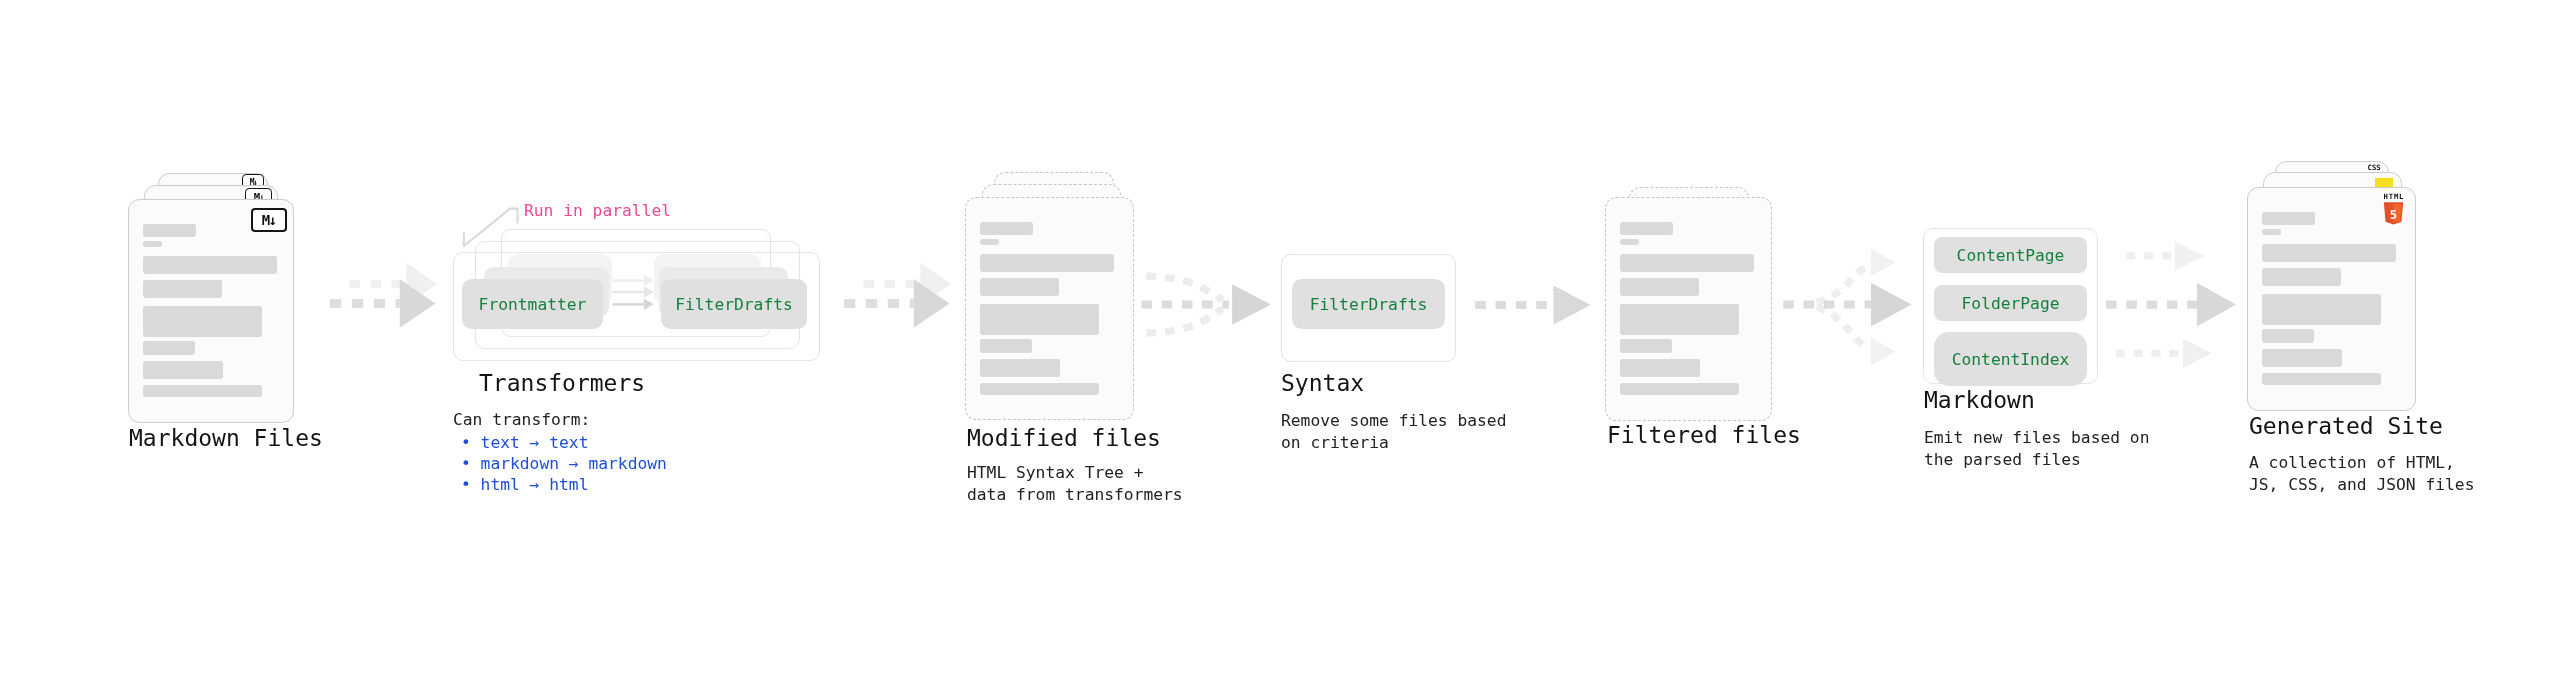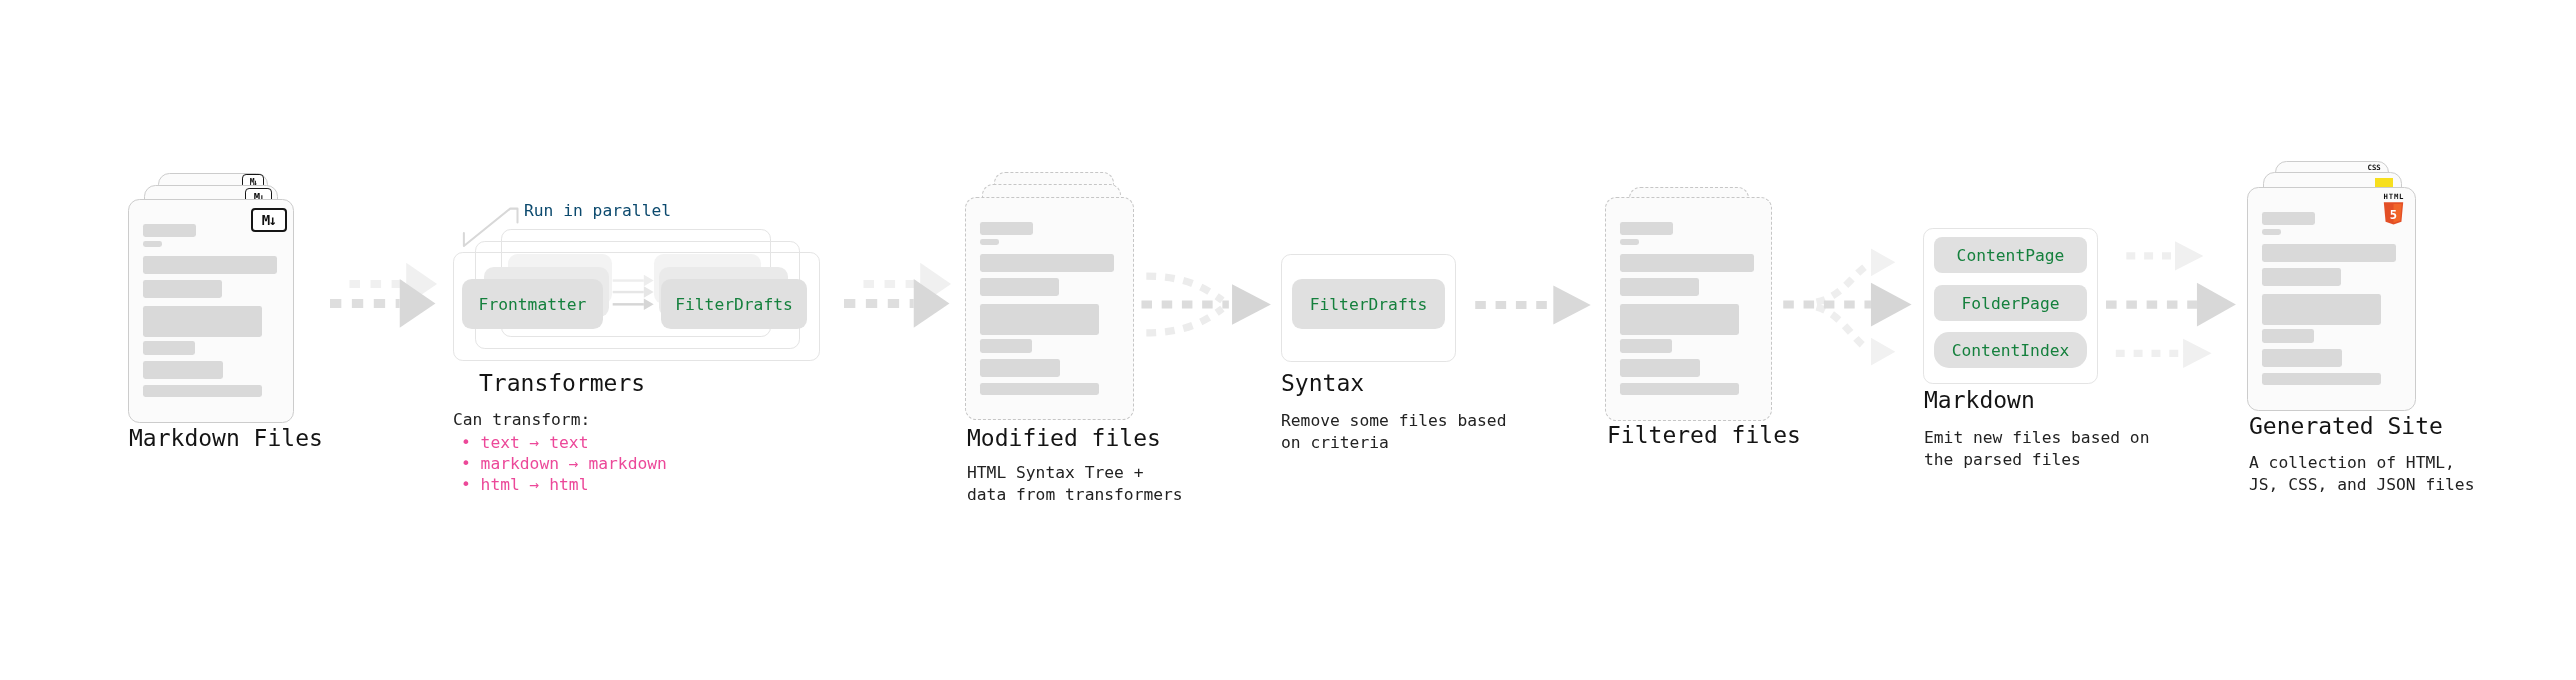--- a/index.html
+++ b/index.html
@@ -34,22 +34,22 @@
   .chip{position:absolute;background:#e0e0e0;border-radius:9.8px;display:flex;align-items:center;
         justify-content:center;font-size:16.3px;color:#15803d;white-space:nowrap;}
   .chip.echo2{background:#eaeaea;}
   .chip.echo3{background:#f3f3f3;}
   .chip.small{border-radius:8.1px;}
 
   
   .title{position:absolute;font-size:23px;line-height:24.4px;color:#141414;white-space:nowrap;}
   .desc{position:absolute;font-size:16.3px;line-height:22px;color:#222222;white-space:pre-line;}
   .bullets{position:absolute;}
-  .bullet{font-size:16.3px;line-height:21px;color:#ec4899;white-space:nowrap;}
-  .note{position:absolute;font-size:16.3px;color:#0c4a6e;white-space:nowrap;}
+  .bullet{font-size:16.3px;line-height:21px;color:#1d4ed8;white-space:nowrap;}
+  .note{position:absolute;font-size:16.3px;color:#ec4899;white-space:nowrap;}
 
   
   .cssbadge{position:absolute;font-size:7.3px;font-weight:bold;color:#111;
             border-bottom:2.4px solid #2965f1;line-height:7.3px;padding:0 0.8px;}
   .jsbadge{position:absolute;background:#f7df1e;width:18px;height:9.8px;}
   .html5wrap{position:absolute;width:26px;text-align:center;}
   .html5label{font-size:7.3px;font-weight:bold;color:#111;letter-spacing:0.8px;line-height:8.1px;}
 </style>
 </head>
 <body>
@@ -185,21 +185,21 @@
     <path d="M 45,80 C 75,88 88,118 108,132" fill="none" stroke="#eeeeee" stroke-width="9" stroke-dasharray="11 10"></path>
     <polygon points="112,118 142,135 112,152" fill="#f1f1f1"></polygon>
     <line x1="4" y1="77" x2="112" y2="77" stroke="#dcdcdc" stroke-width="10" stroke-dasharray="13 12"></line>
     <polygon points="112,50 162,77 112,104" fill="#d6d6d6"></polygon>
   </svg>
 
   <div>
     <div class="obox" style="left:1923px;top:228px;width:173px;height:154px;"></div>
     <div class="chip small" style="left:1934px;top:237px;width:153px;height:36px;">ContentPage</div>
     <div class="chip small" style="left:1934px;top:285px;width:153px;height:36px;">FolderPage</div>
-    <div class="chip small" style="left:1934px;top:332px;width:153px;height:36px;border-radius:15px;">ContentIndex</div>
+    <div class="chip small" style="left:1934px;top:332px;width:153px;height:54px;border-radius:15px;">ContentIndex</div>
     <div class="title" style="left:1924px;top:388px;">Markdown</div>
     <div class="desc" style="left:1924px;top:427px;">Emit new files based on
 the parsed files</div>
   </div>
 
   <svg class="abs" style="left:2106px;top:234px;" width="134" height="138" viewBox="0 0 165 170">
     <line x1="25" y1="27" x2="85" y2="27" stroke="#efefef" stroke-width="9" stroke-dasharray="11 11"></line>
     <polygon points="85,9 120,27 85,45" fill="#f0f0f0"></polygon>
     <line x1="0" y1="87" x2="112" y2="87" stroke="#dcdcdc" stroke-width="10" stroke-dasharray="13 12"></line>
     <polygon points="112,60 160,87 112,114" fill="#d8d8d8"></polygon>

